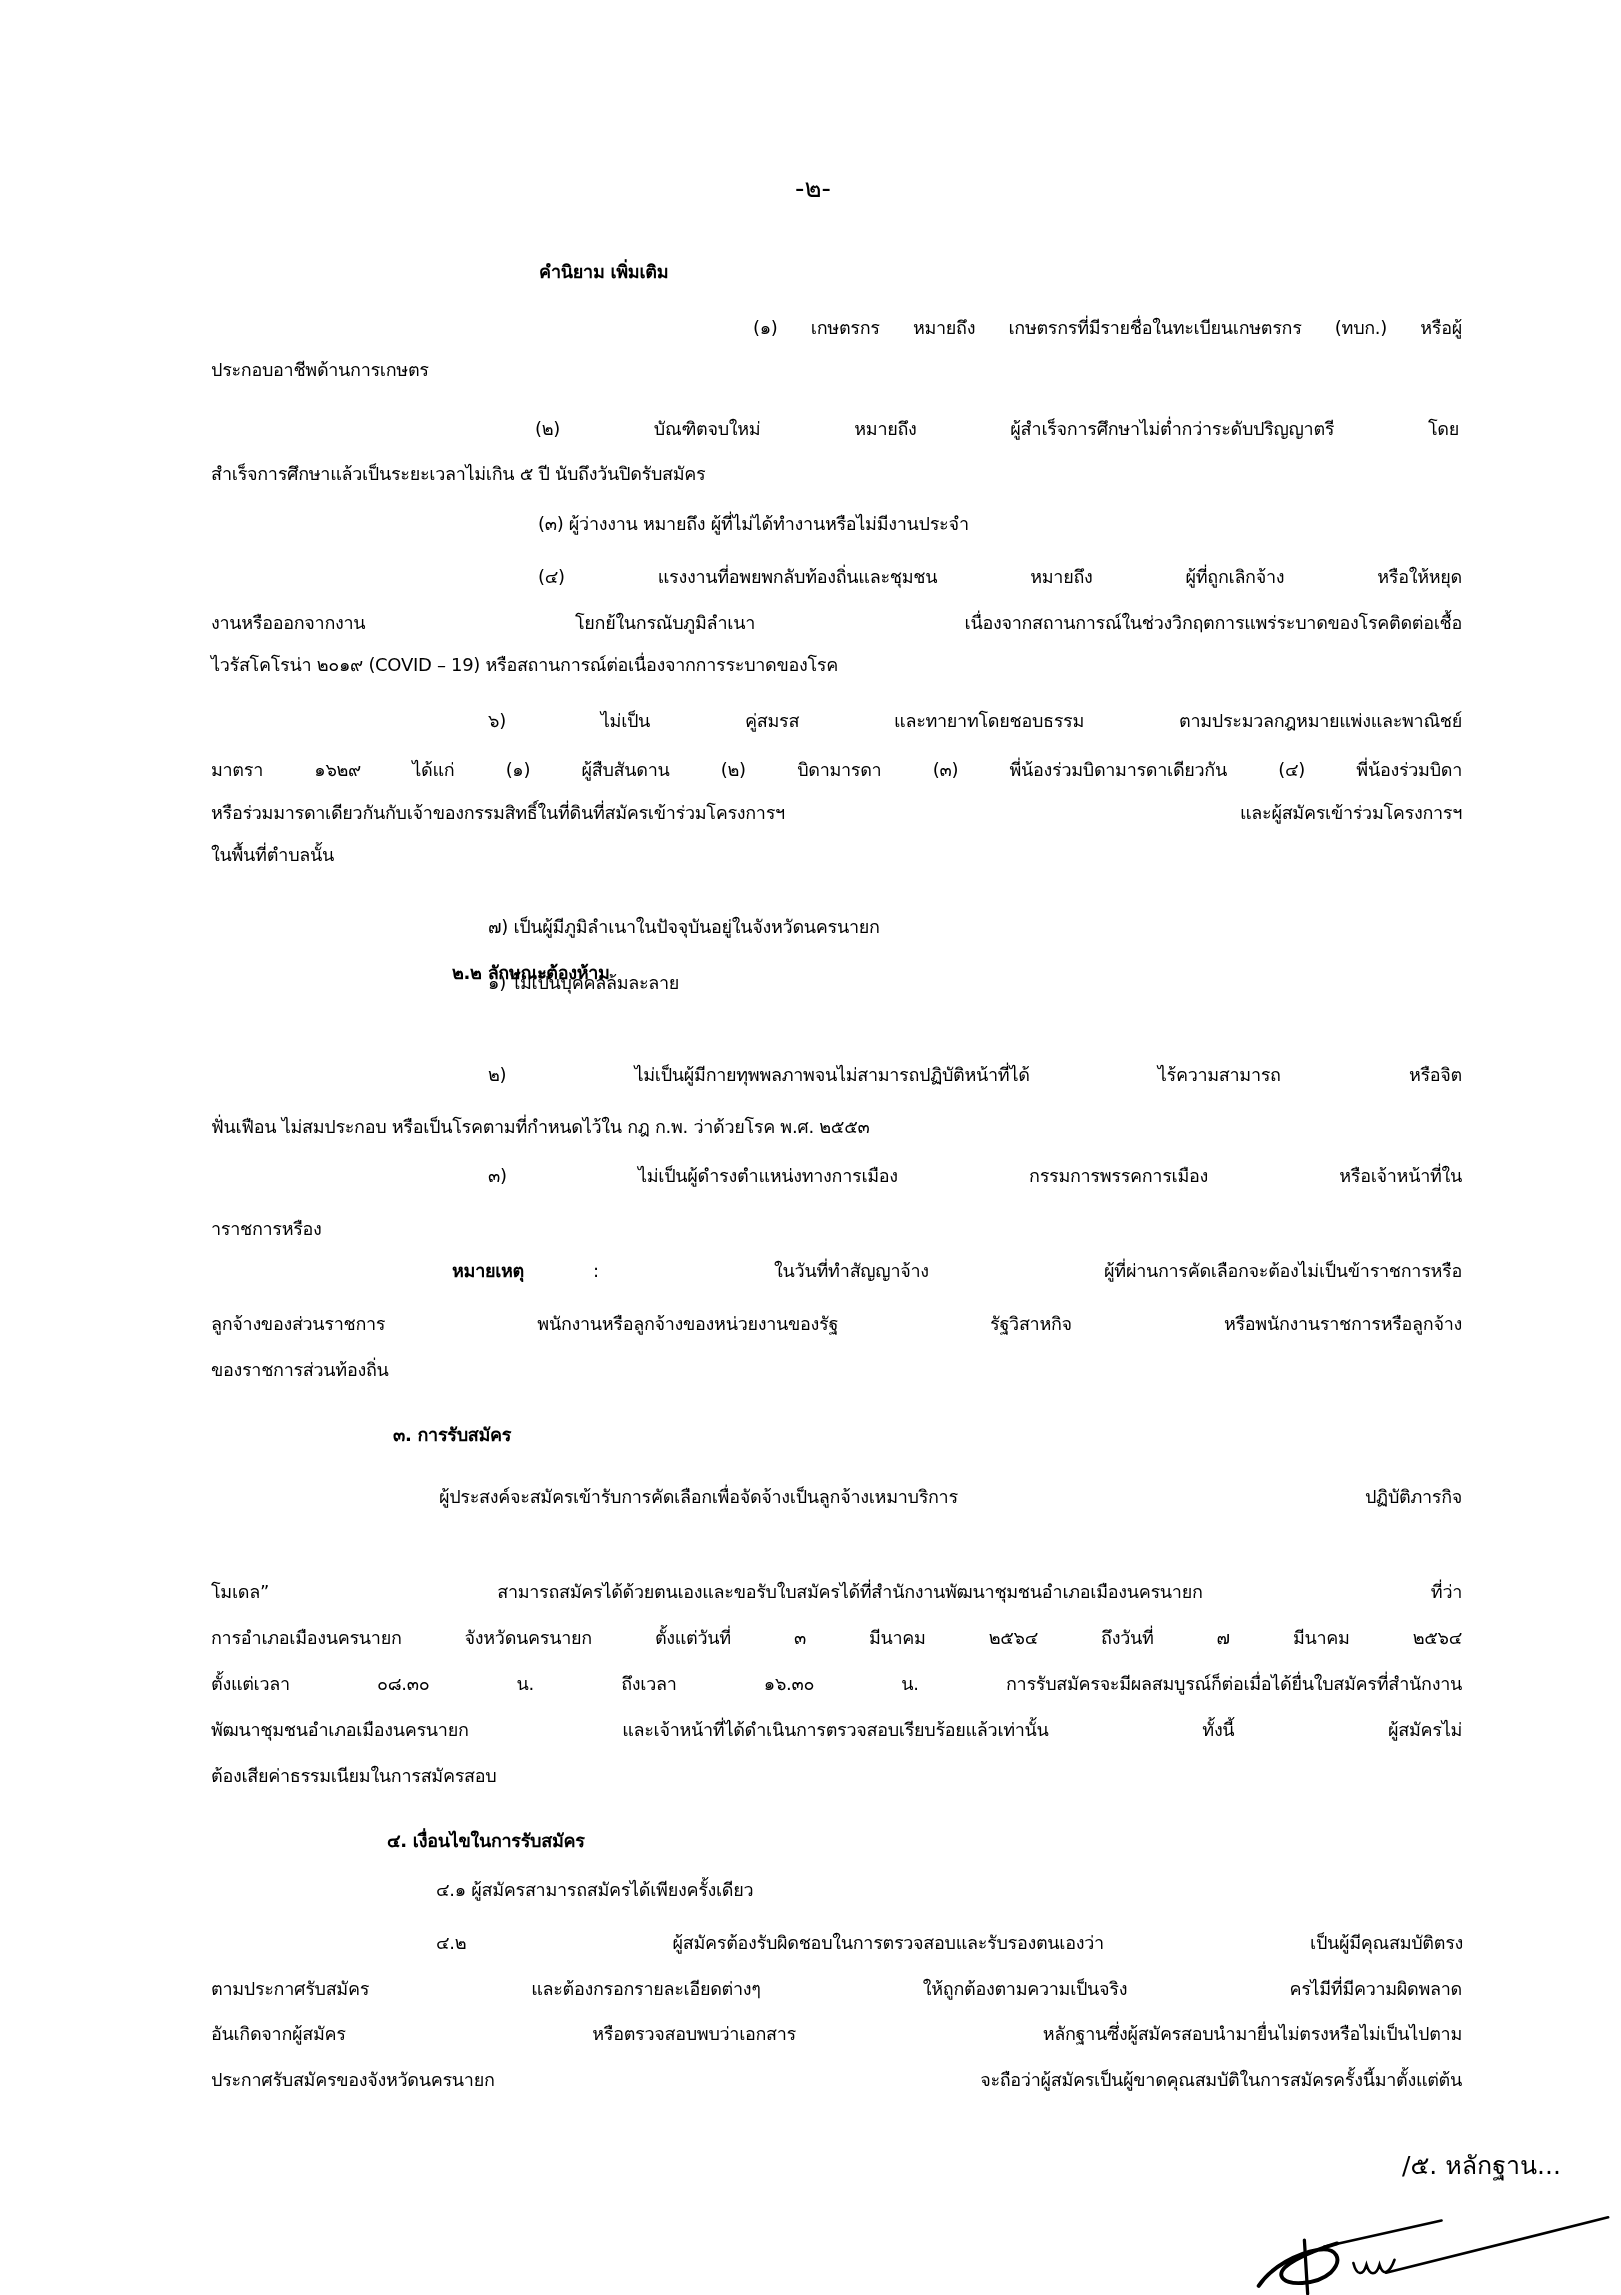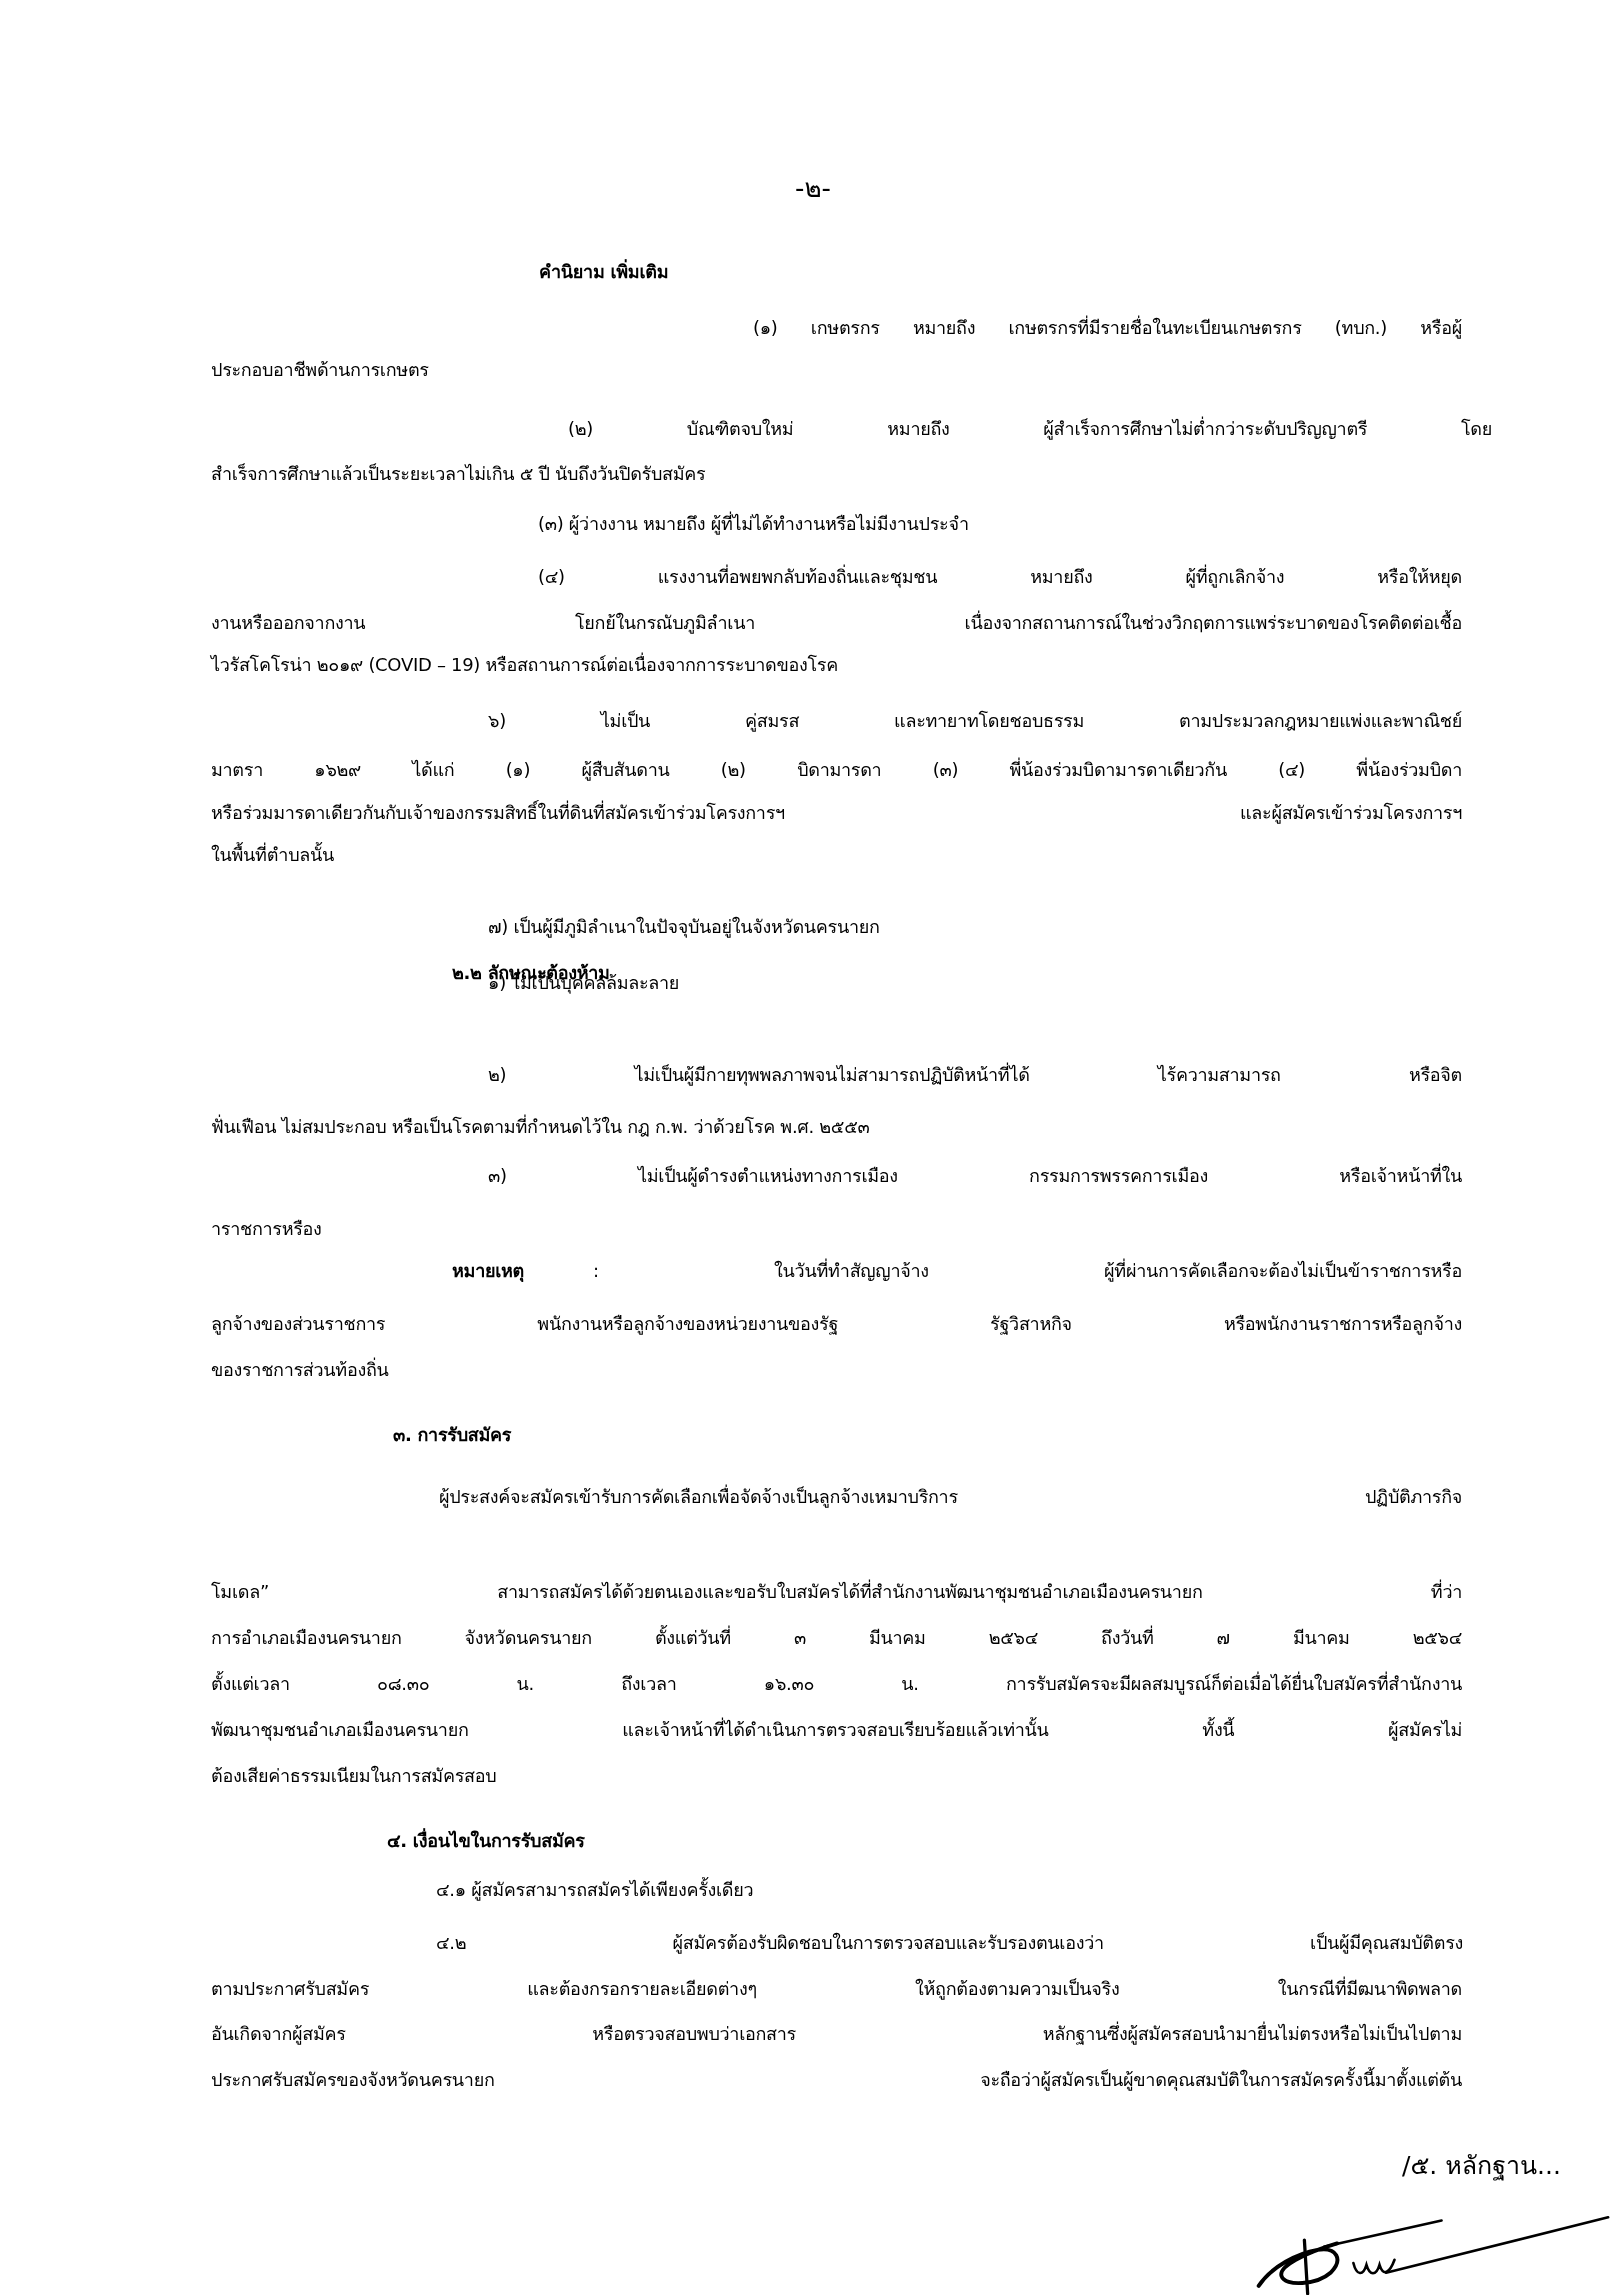--- a/index.html
+++ b/index.html
@@ -17,21 +17,21 @@
 </head>
 <body>
 
 <div class="page">
 
   <div class="pagenum">-๒-</div>
 
   <div class="ln b" style="left:539px; top:252px;">คำนิยาม เพิ่มเติม</div>
   <div class="ln" style="left:753px; top:308px; width:709px; text-align:justify; text-align-last:justify;">(๑)  เกษตรกร หมายถึง เกษตรกรที่มีรายชื่อในทะเบียนเกษตรกร (ทบก.) หรือผู้</div>
   <div class="ln last" style="top:350px;">ประกอบอาชีพด้านการเกษตร</div>
-  <div class="ln" style="left:568px; top:409px; width:924px; text-align:justify; text-align-last:justify;">(๒)  บัณฑิตจบใหม่ หมายถึง ผู้สำเร็จการศึกษาไม่ต่ำกว่าระดับปริญญาตรี โดย</div>
+  <div class="ln" style="left:535px; top:409px; width:924px; text-align:justify; text-align-last:justify;">(๒)  บัณฑิตจบใหม่ หมายถึง ผู้สำเร็จการศึกษาไม่ต่ำกว่าระดับปริญญาตรี โดย</div>
   <div class="ln last" style="top:454px;">สำเร็จการศึกษาแล้วเป็นระยะเวลาไม่เกิน ๕ ปี นับถึงวันปิดรับสมัคร</div>
   <div class="ln" style="left:538px; top:504px;">(๓)  ผู้ว่างงาน หมายถึง ผู้ที่ไม่ได้ทำงานหรือไม่มีงานประจำ</div>
   <div class="ln" style="left:538px; top:557px; width:924px; text-align:justify; text-align-last:justify;">(๔)  แรงงานที่อพยพกลับท้องถิ่นและชุมชน หมายถึง ผู้ที่ถูกเลิกจ้าง หรือให้หยุด</div>
   <div class="ln full" style="top:603px;">งานหรือออกจากงาน โยกย้ในกรณับภูมิลำเนา เนื่องจากสถานการณ์ในช่วงวิกฤตการแพร่ระบาดของโรคติดต่อเชื้อ</div>
   <div class="ln last" style="top:645px;">ไวรัสโคโรน่า ๒๐๑๙ (COVID – 19) หรือสถานการณ์ต่อเนื่องจากการระบาดของโรค</div>
 
   <div class="ln" style="left:488px; top:701px; width:974px; text-align:justify; text-align-last:justify;">๖) ไม่เป็น คู่สมรส และทายาทโดยชอบธรรม ตามประมวลกฎหมายแพ่งและพาณิชย์</div>
   <div class="ln full" style="top:750px;">มาตรา ๑๖๒๙ ได้แก่ (๑) ผู้สืบสันดาน (๒) บิดามารดา (๓) พี่น้องร่วมบิดามารดาเดียวกัน (๔) พี่น้องร่วมบิดา</div>
   <div class="ln full" style="top:793px;">หรือร่วมมารดาเดียวกันกับเจ้าของกรรมสิทธิ์ในที่ดินที่สมัครเข้าร่วมโครงการฯ และผู้สมัครเข้าร่วมโครงการฯ</div>
   <div class="ln last" style="top:835px;">ในพื้นที่ตำบลนั้น</div>
@@ -53,21 +53,21 @@
   <div class="ln" style="left:439px; top:1477px; width:1023px; text-align:justify; text-align-last:justify;">ผู้ประสงค์จะสมัครเข้ารับการคัดเลือกเพื่อจัดจ้างเป็นลูกจ้างเหมาบริการ ปฏิบัติภารกิจ</div>
   <div class="ln full" style="top:1572px;">โมเดล” สามารถสมัครได้ด้วยตนเองและขอรับใบสมัครได้ที่สำนักงานพัฒนาชุมชนอำเภอเมืองนครนายก ที่ว่า</div>
   <div class="ln full" style="top:1618px;">การอำเภอเมืองนครนายก จังหวัดนครนายก ตั้งแต่วันที่ ๓ มีนาคม ๒๕๖๔ ถึงวันที่ ๗ มีนาคม ๒๕๖๔</div>
   <div class="ln full" style="top:1664px;">ตั้งแต่เวลา ๐๘.๓๐ น. ถึงเวลา ๑๖.๓๐ น. การรับสมัครจะมีผลสมบูรณ์ก็ต่อเมื่อได้ยื่นใบสมัครที่สำนักงาน</div>
   <div class="ln full" style="top:1710px;">พัฒนาชุมชนอำเภอเมืองนครนายก และเจ้าหน้าที่ได้ดำเนินการตรวจสอบเรียบร้อยแล้วเท่านั้น ทั้งนี้ ผู้สมัครไม่</div>
   <div class="ln last" style="top:1756px;">ต้องเสียค่าธรรมเนียมในการสมัครสอบ</div>
 
   <div class="ln b" style="left:387px; top:1821px;">๔.  เงื่อนไขในการรับสมัคร</div>
   <div class="ln" style="left:436px; top:1870px;">๔.๑ ผู้สมัครสามารถสมัครได้เพียงครั้งเดียว</div>
   <div class="ln" style="left:436px; top:1923px; width:1027px; text-align:justify; text-align-last:justify;">๔.๒ ผู้สมัครต้องรับผิดชอบในการตรวจสอบและรับรองตนเองว่า เป็นผู้มีคุณสมบัติตรง</div>
-  <div class="ln full" style="top:1969px;">ตามประกาศรับสมัคร และต้องกรอกรายละเอียดต่างๆ ให้ถูกต้องตามความเป็นจริง ในกรณีที่มีฒนาพิดพลาด</div>
+  <div class="ln full" style="top:1969px;">ตามประกาศรับสมัคร และต้องกรอกรายละเอียดต่างๆ ให้ถูกต้องตามความเป็นจริง ครไมีที่มีความผิดพลาด</div>
   <div class="ln full" style="top:2014px;">อันเกิดจากผู้สมัคร หรือตรวจสอบพบว่าเอกสาร หลักฐานซึ่งผู้สมัครสอบนำมายื่นไม่ตรงหรือไม่เป็นไปตาม</div>
   <div class="ln full" style="top:2060px;">ประกาศรับสมัครของจังหวัดนครนายก จะถือว่าผู้สมัครเป็นผู้ขาดคุณสมบัติในการสมัครครั้งนี้มาตั้งแต่ต้น</div>
 
   <div class="cont">/๕. หลักฐาน...</div>
   <svg class="sig" viewBox="0 0 560 124">
     <path d="M20 110 C 40 80, 80 60, 110 55 C 140 50, 150 70, 130 90 C 110 108, 60 112, 55 95 C 50 80, 90 60, 140 45" fill="none" stroke="#000" stroke-width="6" stroke-linecap="round"></path>
     <path d="M90 40 L 95 122" fill="none" stroke="#000" stroke-width="5" stroke-linecap="round"></path>
     <path d="M165 75 C 170 95, 180 95, 185 78 C 190 95, 200 95, 205 78 C 210 95, 220 92, 228 70" fill="none" stroke="#000" stroke-width="4" stroke-linecap="round"></path>
     <path d="M120 50 L 300 10" fill="none" stroke="#000" stroke-width="4" stroke-linecap="round"></path>
     <path d="M215 90 L 555 5" fill="none" stroke="#000" stroke-width="4" stroke-linecap="round"></path>

